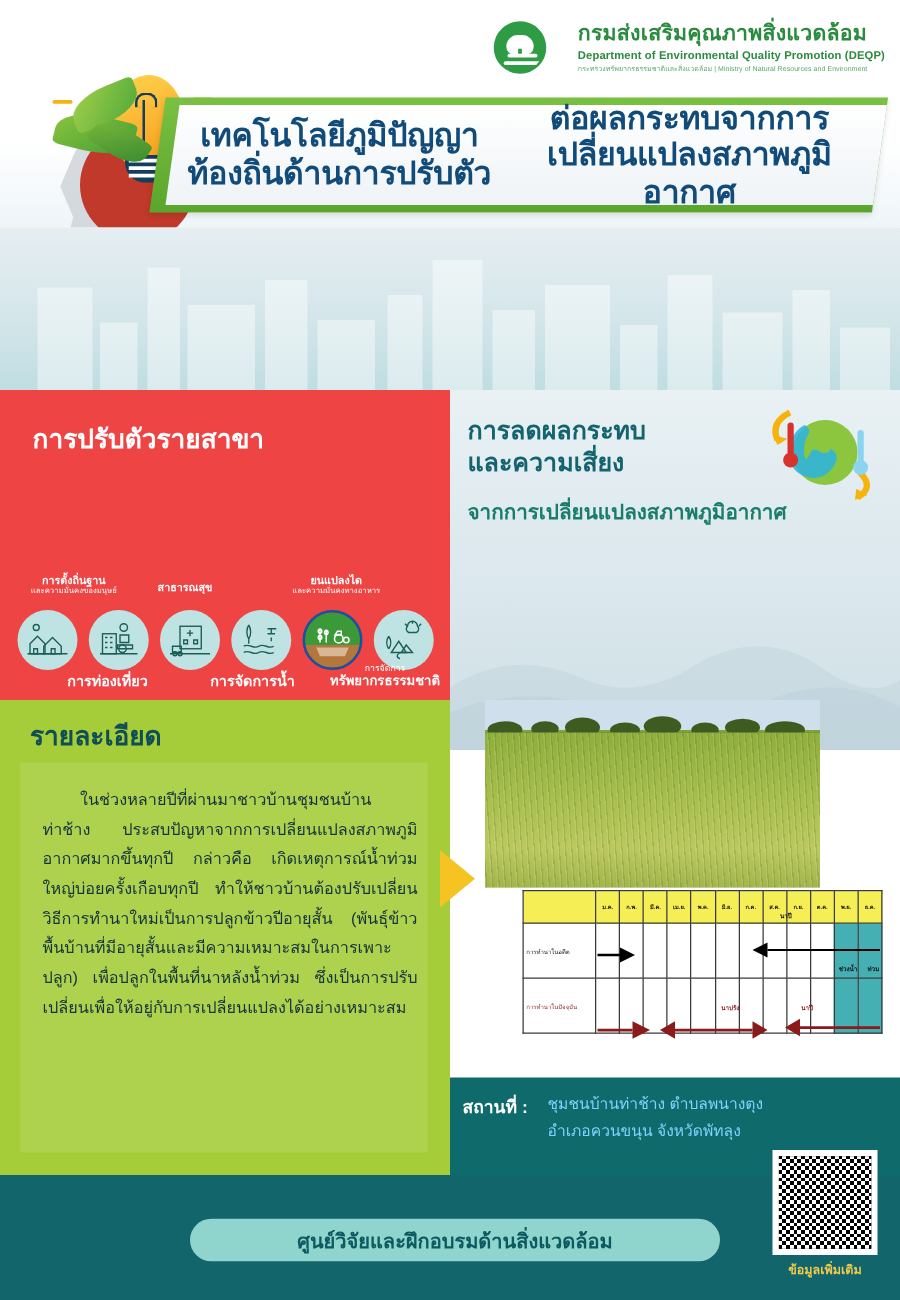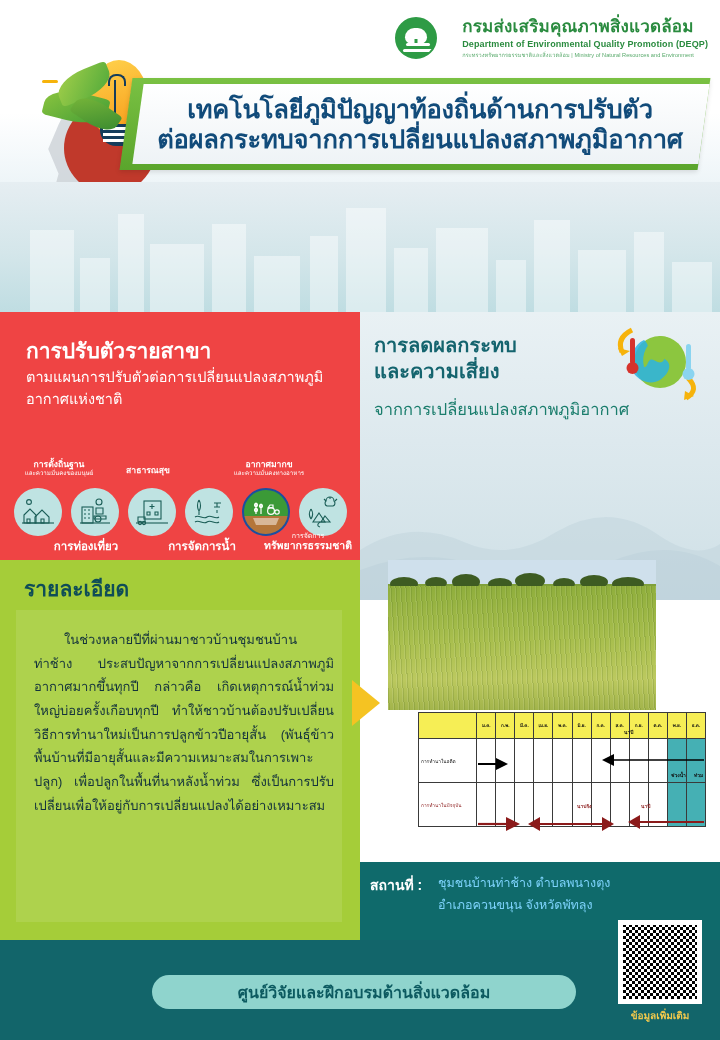--- a/index.html
+++ b/index.html
@@ -117,21 +117,21 @@
     transform: skewX(-8deg);
     box-shadow: 0 2px 5px rgba(0,0,0,.12);
   }
   .title-inner {
     position:absolute; left: 138px; top: 84px; width: 566px; height: 80px;
     background: linear-gradient(180deg,#ffffff 0%,#eef3f6 100%);
     transform: skewX(-8deg);
   }
   .title-text {
     position:absolute; left: 140px; top: 86px; width: 560px; height: 78px;
-    display:flex; flex-direction:column; justify-content:center; align-items:center;
+    display:flex; flex-direction:row; justify-content:center; align-items:center;
     color:#114b7a; font-weight:bold; line-height:1.16; text-align:center;
   }
   .title-text .t1 { font-size: 25.5px; letter-spacing: -.2px; }
   .title-text .t2 { font-size: 25.5px; letter-spacing: -.2px; }
 
   
   .techband {
     position:absolute; left:0; top:182px; width:720px; height:130px;
     background: linear-gradient(180deg,#e6eef2 0%,#d4e6ea 55%,#bfdde2 100%);
     overflow:hidden;
@@ -188,21 +188,21 @@
     background: linear-gradient(180deg,#e9f1f4 0%,#dde9ee 45%,#cfe0e6 100%);
     overflow:hidden;
   }
   .hills { position:absolute; left:0; bottom:0; width:360px; height:130px; opacity:.55; }
   .pr-h1 {
     position:absolute; left: 14px; top: 20px; font-size: 20px; font-weight:bold;
     color:#14646e; line-height:1.3;
   }
   .pr-h2 {
     position:absolute; left: 14px; top: 84px; font-size: 16.5px; color:#1a7d6c;
-    font-weight:normal;
+    font-weight:bold;
   }
   .pr-sub {
     position:absolute; left: 0; top: 150px; width: 360px; text-align:center;
     font-size: 14px; color:#17726b; line-height: 1.85;
   }
   .globe-icon { position:absolute; right: 18px; top: 10px; width: 92px; height: 82px; }
 
   
   .panel-detail {
     position:absolute; left: 0; top: 560px; width: 360px; height: 380px;
@@ -380,33 +380,32 @@
         <rect x="578" y="50" width="48" height="62"></rect>
         <rect x="634" y="32" width="30" height="80"></rect>
         <rect x="672" y="62" width="40" height="50"></rect>
       </g>
     </svg>
 
   </div>
 
   <div class="panel-left">
     <div class="h1">การปรับตัวรายสาขา</div>
-    <div class="h2">ตามแผนการปรับตัวต่อการเปลี่ยนแปลงสภาพภูมิอากาศแห่งชาติ</div>
 
     <div class="icon-row">
 
       <div class="ilab lab-top1">
         <b>การตั้งถิ่นฐาน</b>
         <s>และความมั่นคงของมนุษย์</s>
       </div>
       <div class="ilab lab-top2">
         <b>สาธารณสุข</b>
       </div>
       <div class="ilab lab-top3">
-        <b>อากาศมากข</b>
+        <b>ยนแปลงได</b>
         <s>และความมั่นคงทางอาหาร</s>
       </div>
 
       <div class="ic ic1">
         <svg viewBox="0 0 34 34">
           <g fill="none" stroke="#1b5e57" stroke-width="1.1">
             <circle cx="8" cy="7" r="2.4"></circle>
             <path d="M3 20l6-6 6 6v8H3z"></path>
               <path d="M14 22l7-7 7 7v6H14z"></path>
             <path d="M6 24h3v4H6z"></path>

